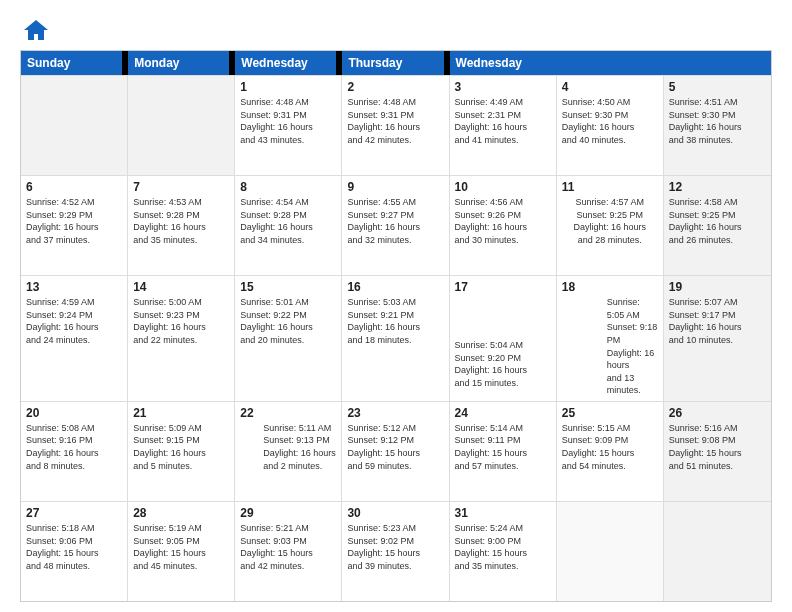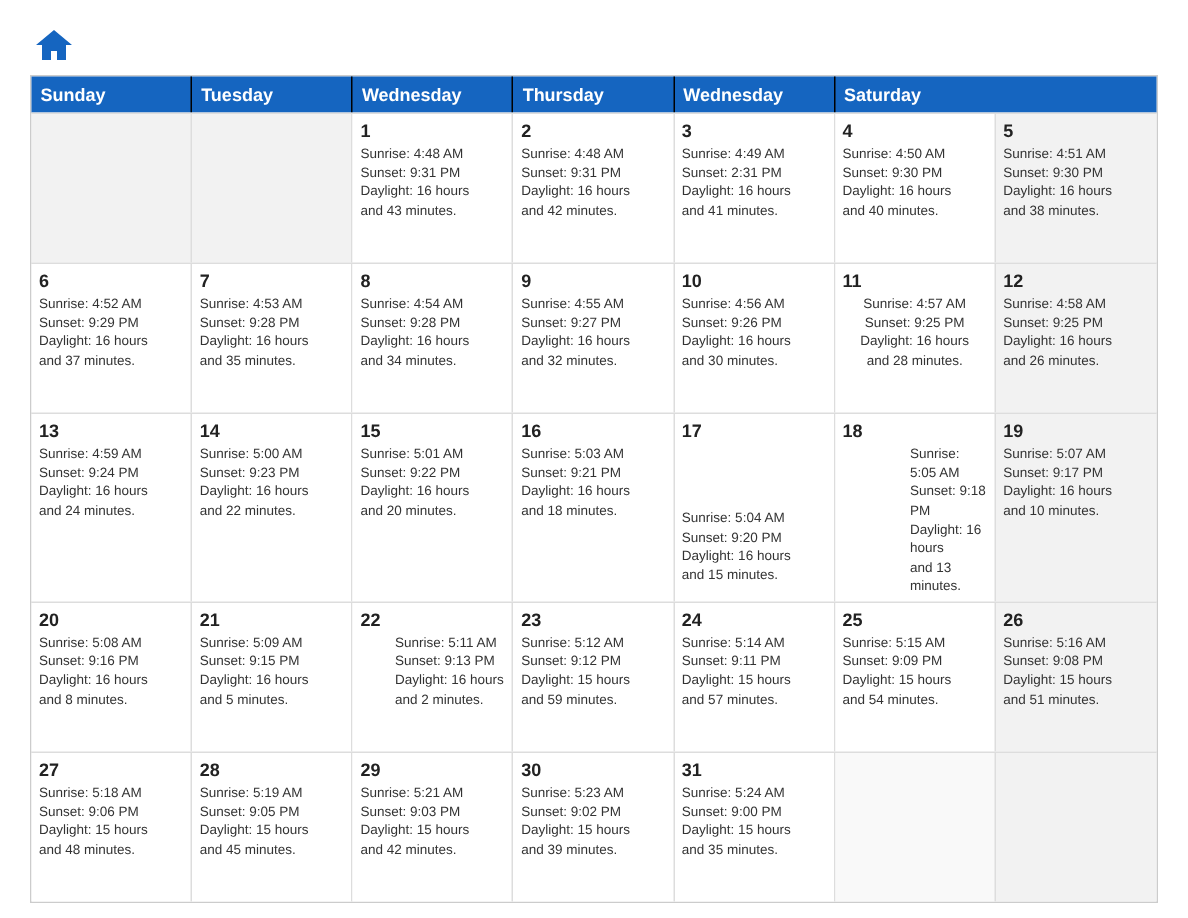--- a/index.html
+++ b/index.html
@@ -61,21 +61,21 @@
       display: grid;
       grid-template-columns: repeat(7, 1fr);
       background: #1565c0;
     }
     .cal-header-cell {
       color: #fff;
       font-size: 12px;
       font-weight: bold;
       padding: 5px 6px;
       text-align: left;
-      border-right: 1px solid #000000;
+      border-right: 6px solid #000000;
     }
     .cal-header-cell:last-child { border-right: none; }
     .cal-body {
       display: flex;
       flex-direction: column;
       flex: 1;
     }
     .cal-row {
       display: grid;
       grid-template-columns: repeat(7, 1fr);
@@ -126,25 +126,24 @@
     </div>
     <div class="title-block">
       <div class="month-year"></div>
       <div class="location"></div>
     </div>
   </div>
 
   <div class="calendar">
     <div class="cal-header">
     <div class="cal-header-cell">Sunday</div>
-        <div class="cal-header-cell">Tuesday</div>
+        <div class="cal-header-cell">Monday</div>
         <div class="cal-header-cell">Wednesday</div>
         <div class="cal-header-cell">Thursday</div>
         <div class="cal-header-cell">Wednesday</div>
-        <div class="cal-header-cell">Saturday</div>
       </div>
     <div class="cal-body">
     <div class="cal-row">
           <div class="cal-cell shaded empty"></div>
           <div class="cal-cell shaded empty"></div>
           <div class="cal-cell">
             <span class="day-num">1</span>
             <div class="cell-info" style="white-space: pre-line;">Sunrise: 4:48 AM
 Sunset: 9:31 PM
 Daylight: 16 hours

